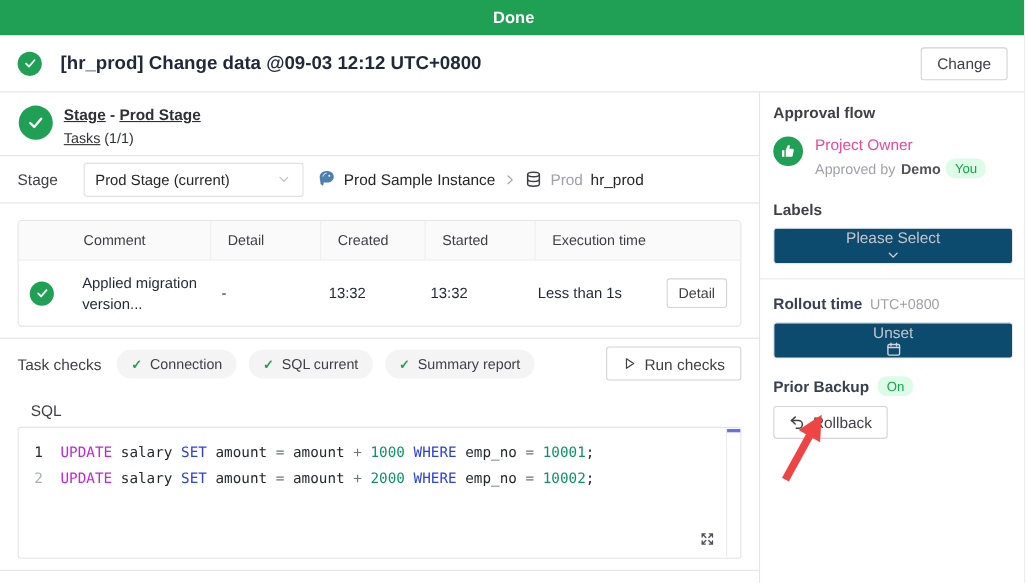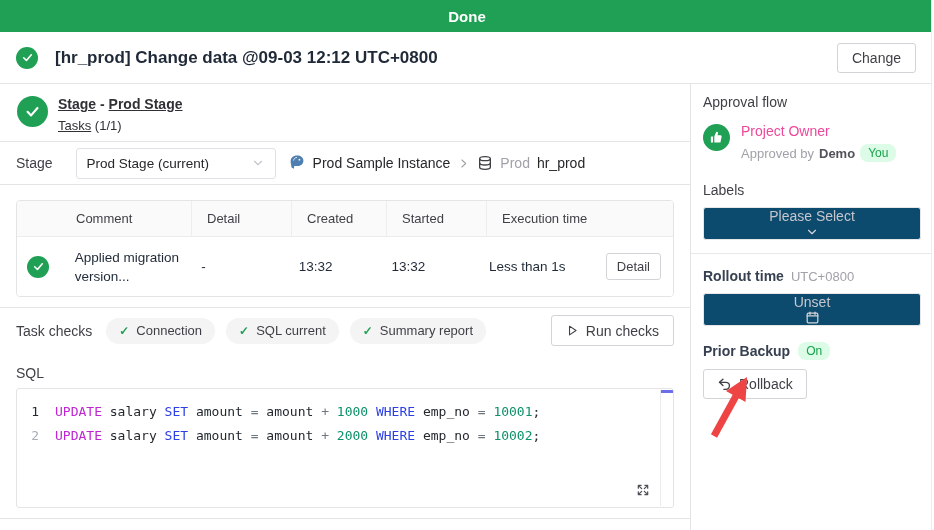--- a/index.html
+++ b/index.html
@@ -78,42 +78,42 @@
   
   .checks-row { height:45px; display:flex; align-items:center; padding:0 16px; }
   .checks-row .lbl { font-size:14px; color:#3F3F46; }
   .pills { display:flex; gap:11px; margin-left:14px; }
   .pill { display:inline-flex; align-items:center; gap:7px; background:#F4F4F5;
     border-radius:13px; height:26px; padding:0 13px; font-size:13px; color:#3F3F46; cursor:pointer; }
   .pill .ck { color:#1FA054; font-weight:700; font-size:12px; }
   .run-btn { margin-left:auto; height:31px; }
 
   
-  .sql-label { padding:12px 16px 7px; font-size:14px; color:#3F3F46; }
+  .sql-label { padding:12px 28px 7px; font-size:14px; color:#3F3F46; }
   .editor { position:relative; margin:0 16px; height:120px; border:1px solid #E4E4E7;
     border-radius:3px; background:#fff; padding-top:10px; overflow:hidden; cursor:text; }
   .code-line { display:flex; height:24px; align-items:center;
     font-family:"DejaVu Sans Mono", monospace; font-size:13px; }
   .lnum { width:38px; text-align:right; padding-right:16px; color:#A8AEB8; flex:none; }
   .lnum.active { color:#24292F; }
   .ltext span { white-space:pre; }
   .tok-kwm { color:#C026D3; }
   .tok-kwb { color:#2B3FE4; }
   .tok-pl  { color:#24292F; }
   .tok-op  { color:#6F7780; }
   .tok-num { color:#0E9168; }
   .ed-scroll { position:absolute; top:1px; right:0; bottom:1px; width:13px;
     border-left:1px solid #EBEBEE; background:#fff; cursor:pointer; }
   .ed-thumb { width:13px; height:3px; background:#6B6EE8; }
   .expand { position:absolute; right:22px; bottom:9px; width:16px; height:16px; cursor:pointer; }
   .bottom-divider { border-top:1px solid #E4E4E7; margin-top:10px; }
 
   
   .sidebar { flex:1; position:relative; padding:10px 13px 0 12px; }
-  .sb-h { font-size:14px; font-weight:400; color:#3F3F46; }
+  .sb-h { font-size:14px; font-weight:700; color:#3F3F46; }
   .approver { display:flex; margin-top:12px; }
   .thumb-circle { width:27px; height:27px; border-radius:50%; background:#1FA054;
     display:flex; align-items:center; justify-content:center; flex:none; margin-top:2px; }
   .approver .info { margin-left:11px; }
   .approver .role { font-size:14px; color:#ec4899; line-height:18px; }
   .approver .by { font-size:13px; color:#A1A1AA; margin-top:4px; display:flex; align-items:center; gap:5px; }
   .approver .by b { color:#52525B; font-weight:600; }
   .badge { display:inline-block; background:#DCFCE7; color:#17A34A; font-size:12px;
     font-weight:500; border-radius:8px; padding:2px 8px; line-height:14px; }
   .labels-h { margin-top:20px; }

